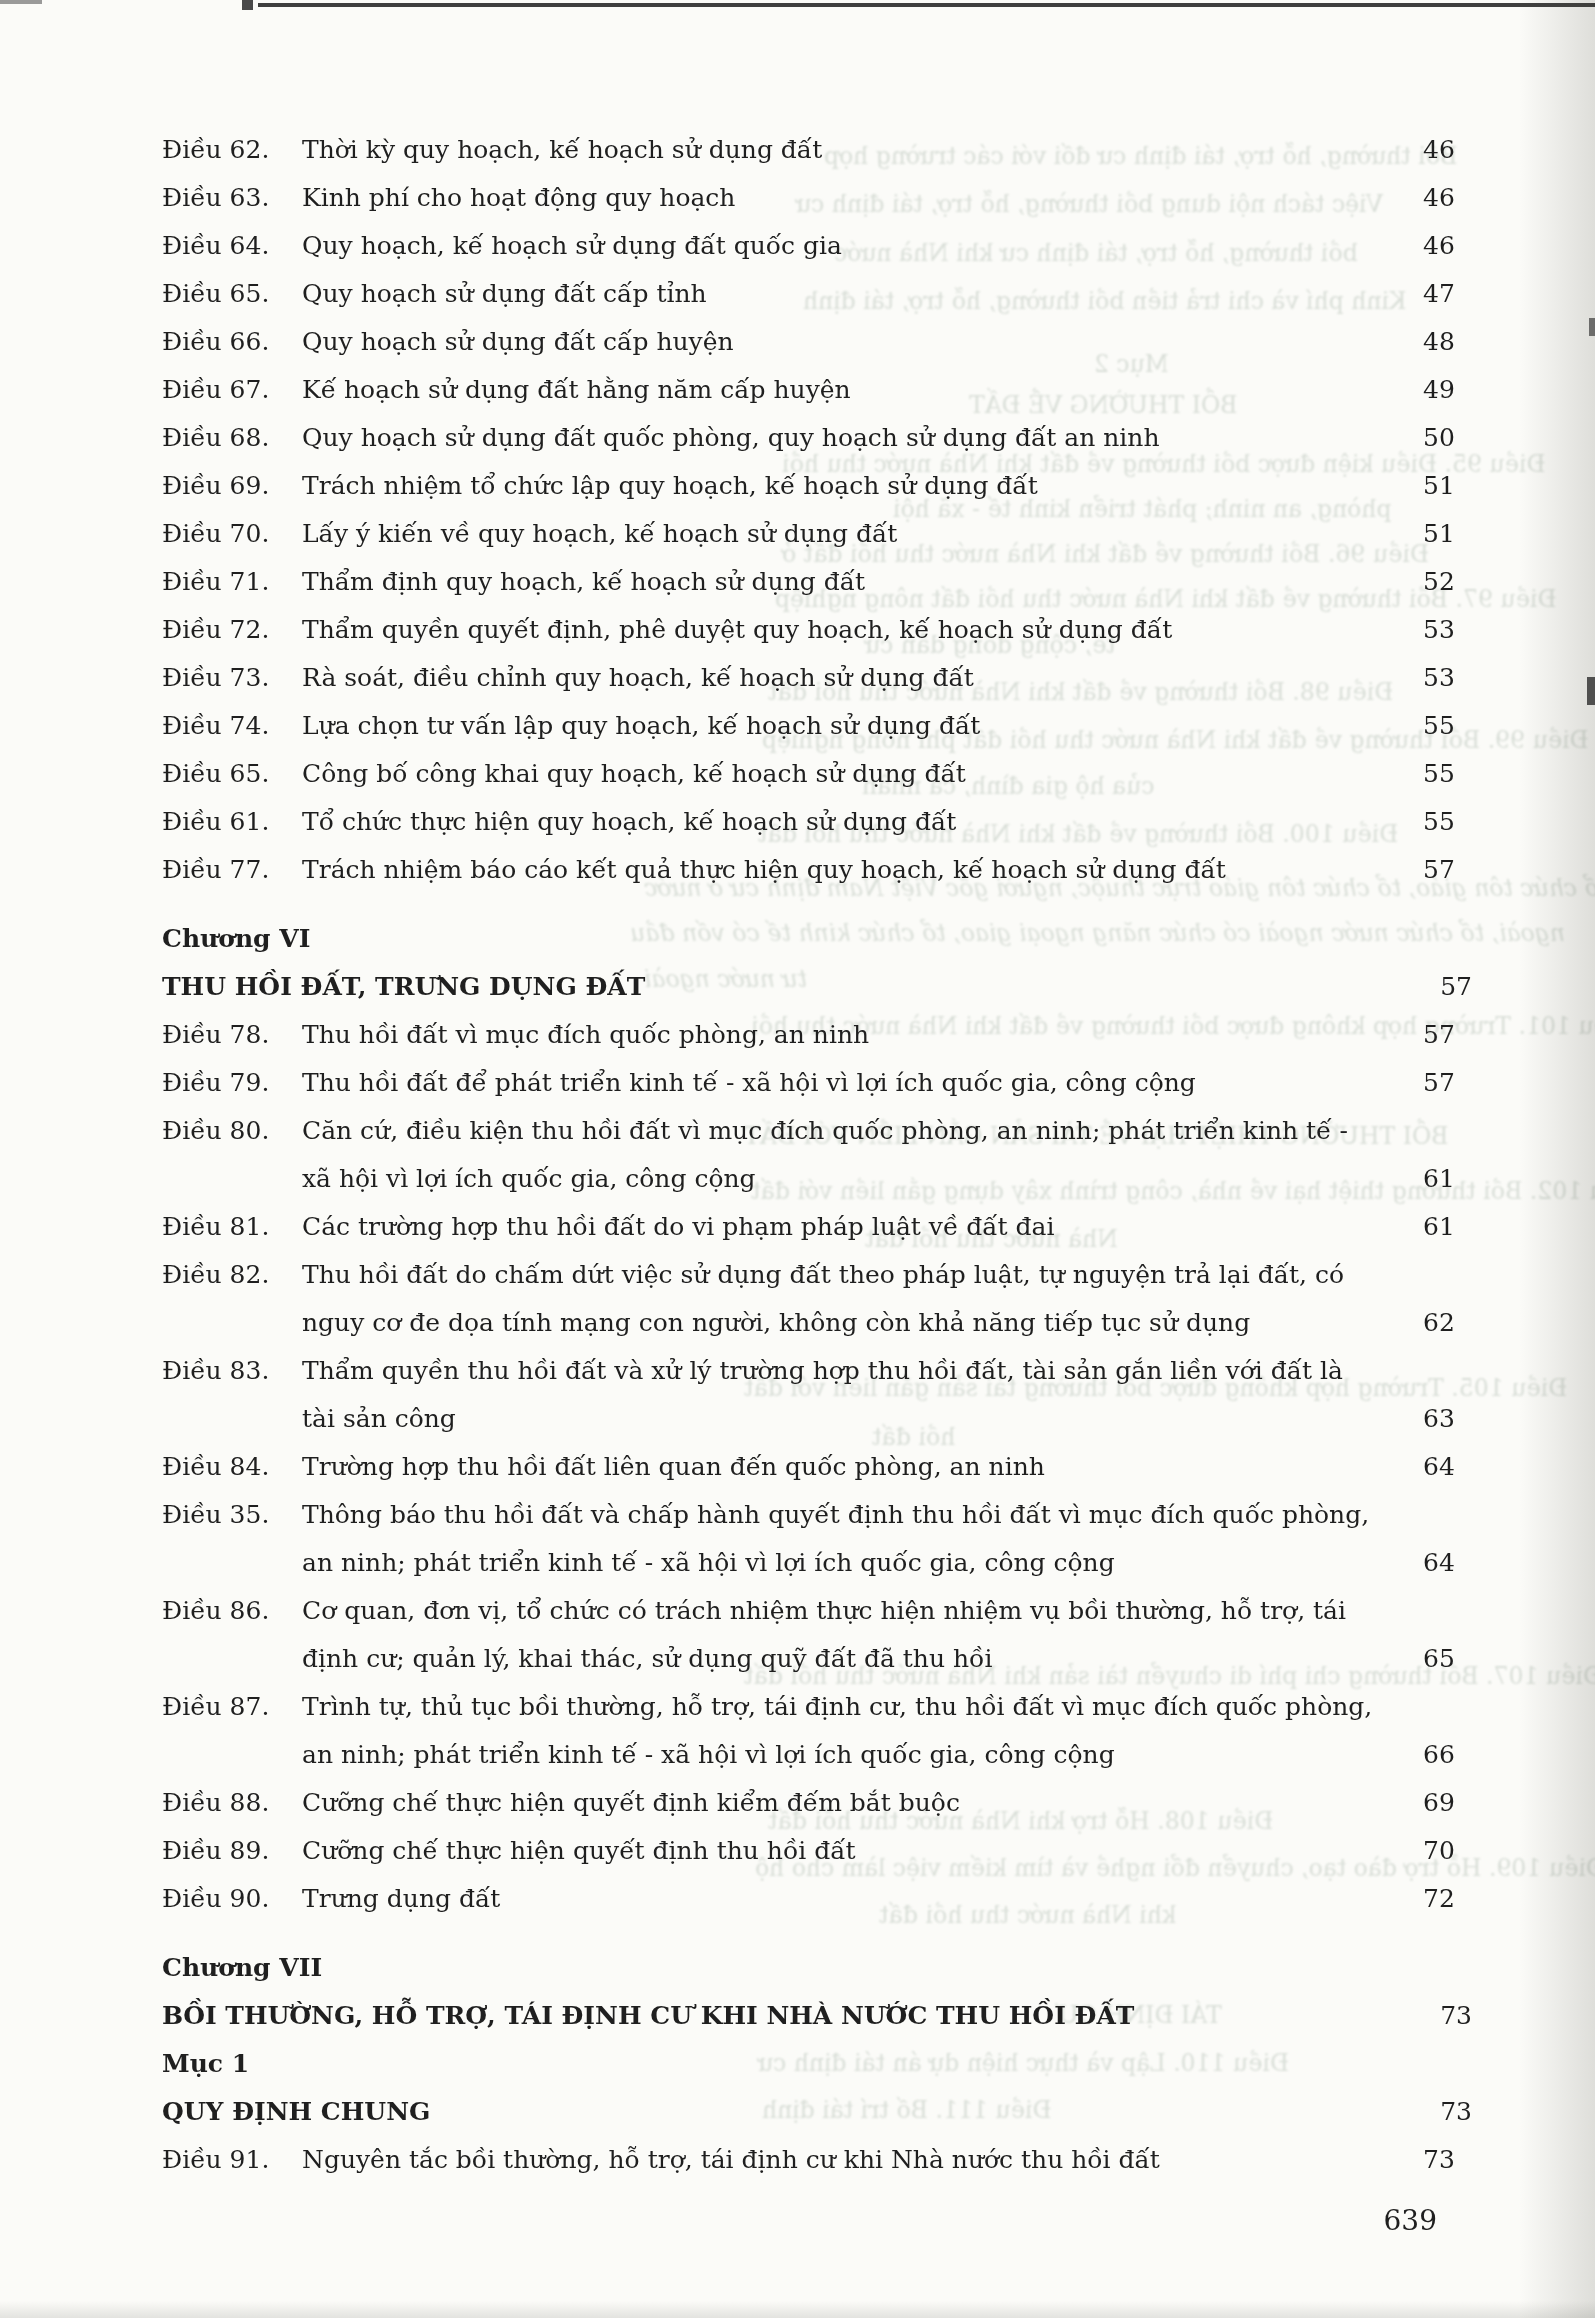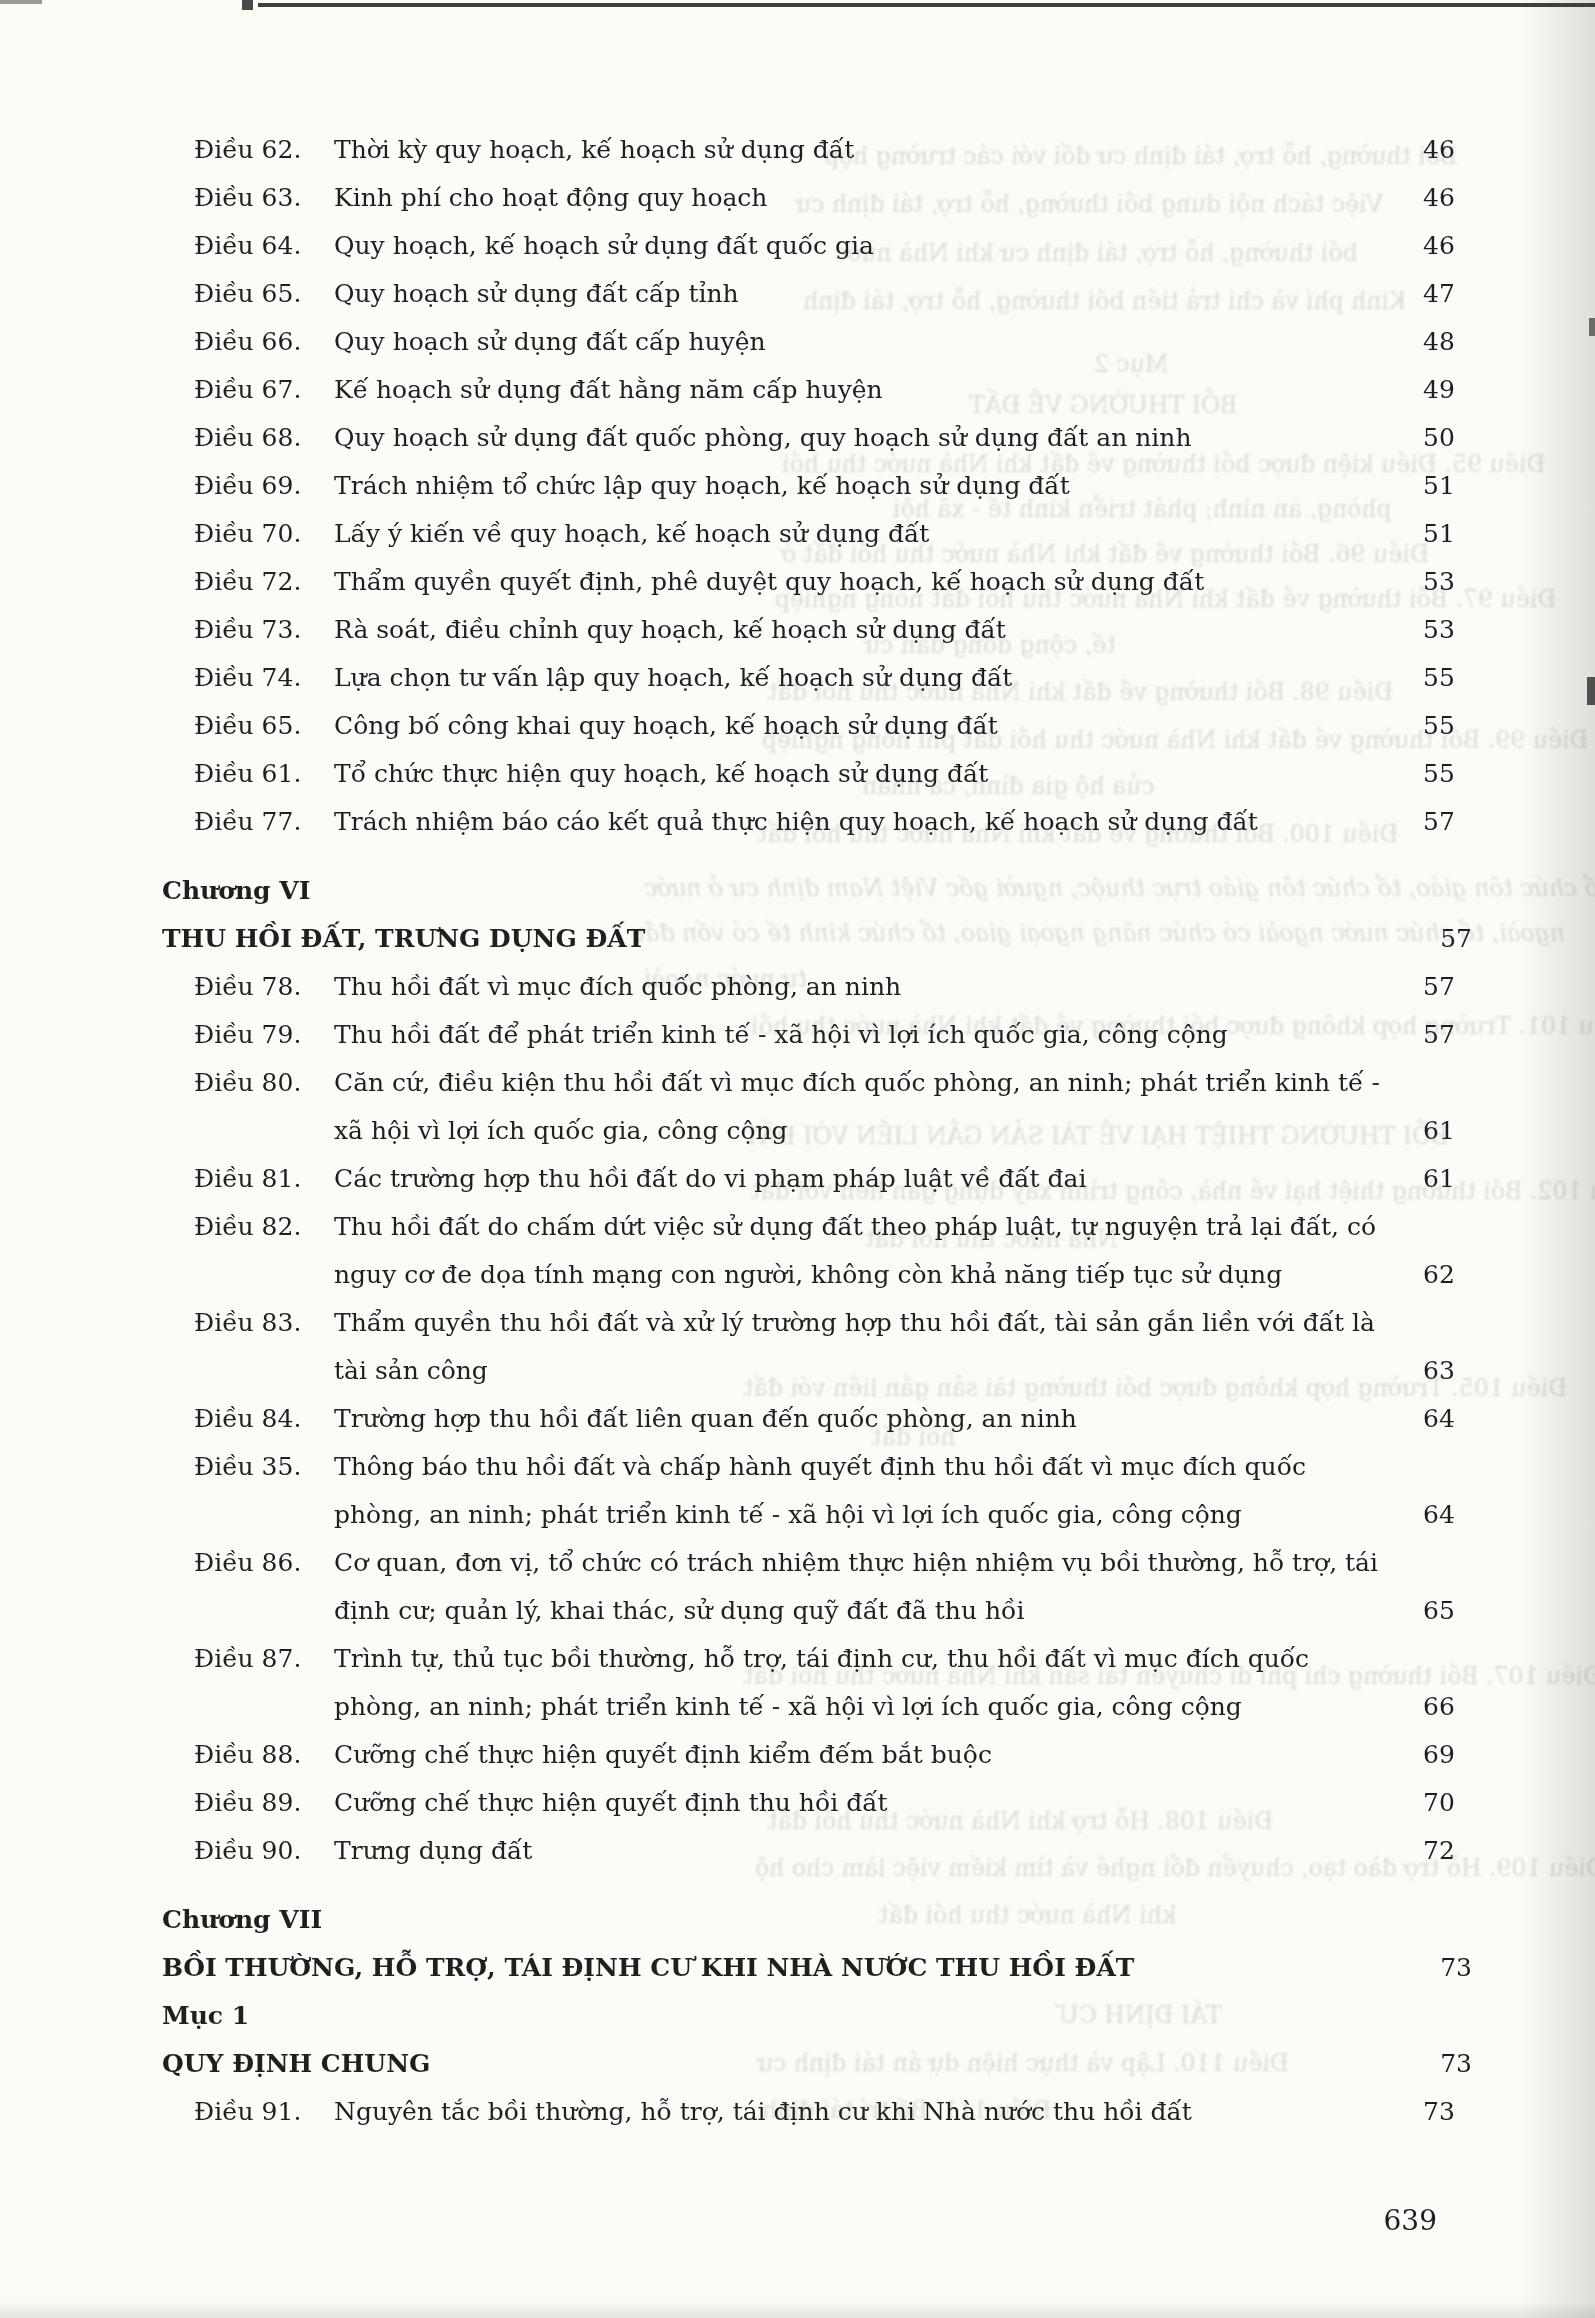--- a/index.html
+++ b/index.html
@@ -40,21 +40,21 @@
   
   .toc{
     position:absolute;
     left:162px;top:126px;
     width:1310px;
     z-index:2;
     font-size:25px;
     line-height:48px;
   }
   .row{display:flex;}
-  .row .label{flex:none;width:140px;margin-left:32px;}
+  .row .label{flex:none;width:140px;}
   .row .title{flex:1;padding-right:25px;}
   .row .pnum{flex:none;width:66px;text-align:center;align-self:flex-end;}
   .crow{
     position:relative;
     text-align:left;
     font-weight:bold;
   }
   .crow.gap{margin-top:21px;}
   .crow .cpage{
     position:absolute;right:0;bottom:0;
@@ -163,20 +163,25 @@
         <span class="label">Điều 69.</span>
         <span class="title">Trách nhiệm tổ chức lập quy hoạch, kế hoạch sử dụng đất</span>
         <span class="pnum">51</span>
       </div>
       <div class="row">
         <span class="label">Điều 70.</span>
         <span class="title">Lấy ý kiến về quy hoạch, kế hoạch sử dụng đất</span>
         <span class="pnum">51</span>
       </div>
       <div class="row">
+        <span class="label">Điều 71.</span>
+        <span class="title">Thẩm định quy hoạch, kế hoạch sử dụng đất</span>
+        <span class="pnum">52</span>
+      </div>
+      <div class="row">
         <span class="label">Điều 72.</span>
         <span class="title">Thẩm quyền quyết định, phê duyệt quy hoạch, kế hoạch sử dụng đất</span>
         <span class="pnum">53</span>
       </div>
       <div class="row">
         <span class="label">Điều 73.</span>
         <span class="title">Rà soát, điều chỉnh quy hoạch, kế hoạch sử dụng đất</span>
         <span class="pnum">53</span>
       </div>
       <div class="row">

